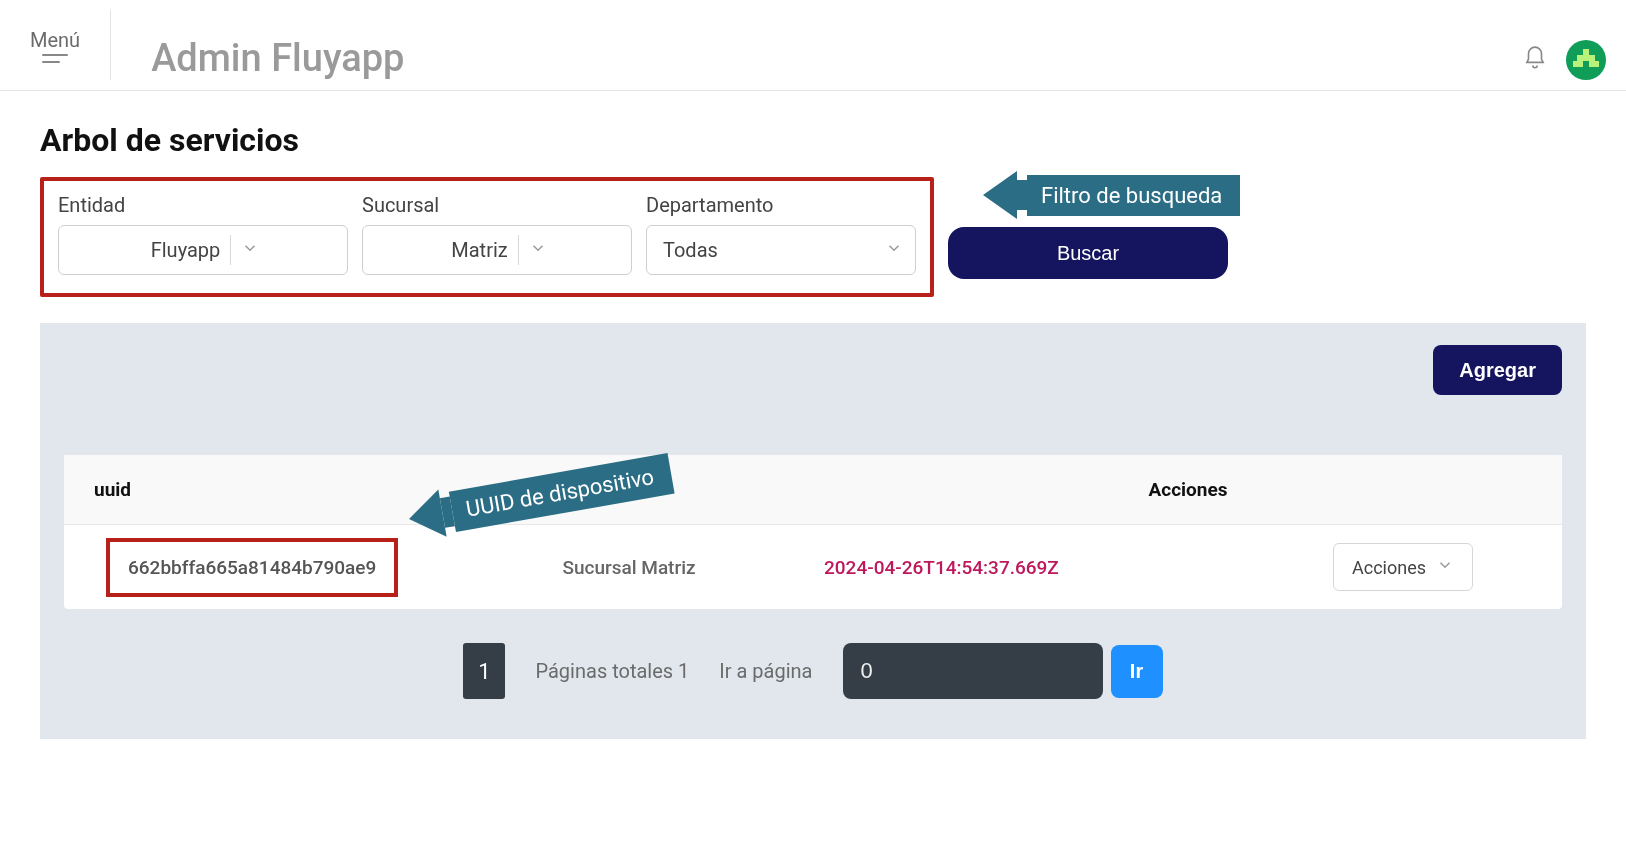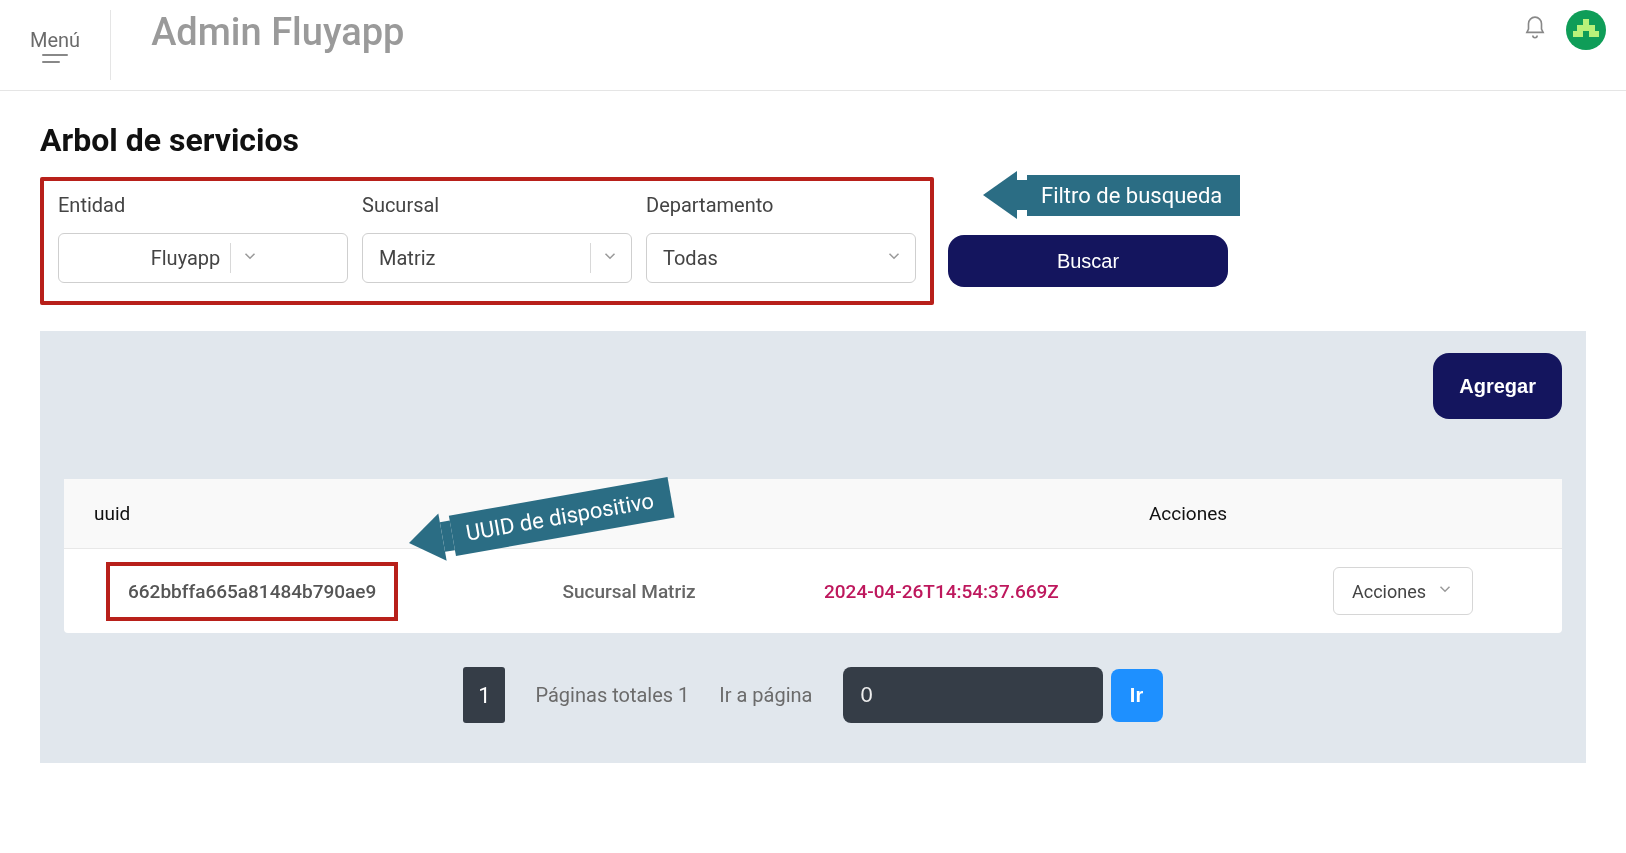--- a/index.html
+++ b/index.html
@@ -1,21 +1,21 @@
 <!DOCTYPE html>
 <html><head>
 <meta charset="utf-8">
 <style>
   * { box-sizing: border-box; margin: 0; padding: 0; }
   body { font-family: -apple-system, BlinkMacSystemFont, "Segoe UI", Roboto, sans-serif; background: #fff; color: #333; width: 1626px; }
   
   
   .header {
     display: flex;
-    align-items: flex-start;
+    align-items: flex-end;
     padding: 10px 20px 10px 30px;
     border-bottom: 1px solid #e5e5e5;
     position: relative;
   }
   .menu-block {
     display: flex;
     flex-direction: column;
     align-items: center;
     margin-right: 40px;
     padding-right: 30px;
@@ -62,37 +62,37 @@
     position: relative;
   }
   .filter-box {
     border: 4px solid #b8201a;
     padding: 12px 14px 18px 14px;
     display: flex;
     gap: 14px;
     border-radius: 2px;
     flex: 0 0 auto;
   }
-  .field { display: flex; flex-direction: column; gap: 16px; }
+  .field { display: flex; flex-direction: column; gap: 8px; }
   .field-label { font-size: 20px; color: #444; font-weight: 400; }
   .select-ctl {
     height: 50px;
     border: 1px solid #cfcfcf;
     border-radius: 6px;
     display: flex;
     align-items: center;
     padding: 0 12px 0 16px;
     font-size: 20px;
     color: #444;
     background: #fff;
     min-width: 280px;
     justify-content: space-between;
   }
   .select-ctl.w290 { min-width: 290px; justify-content: center; }
-  .select-ctl.w270 { min-width: 270px; }
+  .select-ctl.w270 { min-width: 270px; justify-content: center; }
   .select-ctl.simple { min-width: 270px; }
   .select-divider { width: 1px; height: 30px; background: #d8d8d8; margin: 0 10px; }
   .chevron svg { width: 18px; height: 18px; stroke: #9a9a9a; fill: none; stroke-width: 2; }
   .select-right { display: flex; align-items: center; }
   
   .search-btn {
     background: #14155e;
     color: #fff;
     border: none;
     border-radius: 16px;
@@ -139,41 +139,41 @@
     margin-top: 26px;
     padding: 22px 24px 40px 24px;
   }
   .panel-header { display: flex; align-items: center; }
   .list-title { font-size: 20px; color: #6b6b6b; }
   .add-btn {
     margin-left: auto;
     background: #14155e;
     color: #fff;
     border: none;
-    border-radius: 16px;
+    border-radius: 8px;
     font-size: 20px;
     font-weight: 600;
-    height: 66px;
+    height: 50px;
     padding: 4px 26px;
     cursor: pointer;
   }
   
   .table-wrap { position: relative; margin-top: 60px; }
   .table {
     background: #fff;
     border-radius: 4px;
     overflow: visible;
   }
   .thead {
     display: flex;
     align-items: center;
     height: 70px;
     border-bottom: 1px solid #e8e8e8;
     background: #f9f9f9;
-    font-weight: 400;
+    font-weight: 700;
     font-size: 19px;
     color: #111;
   }
   .col-uuid { flex: 0 0 380px; padding-left: 30px; }
   .col-name { flex: 0 0 370px; text-align: center; }
   .col-updated { flex: 0 0 430px; padding-left: 10px; }
   .col-actions { flex: 1 1 auto; text-align: center; }
   
   .trow {
     display: flex;

